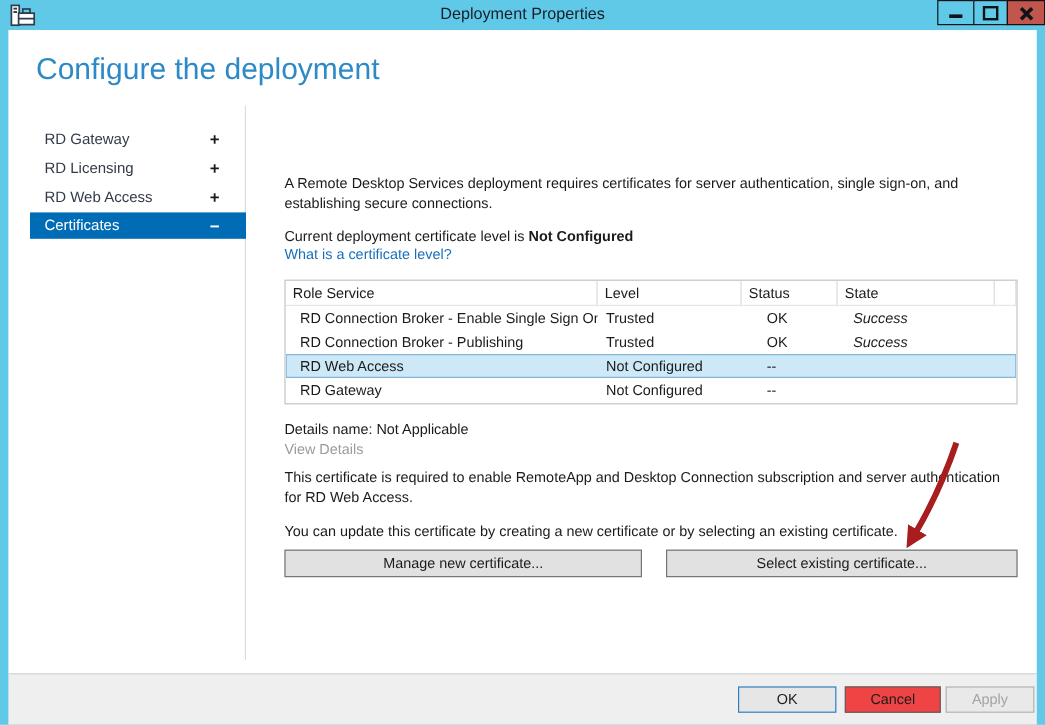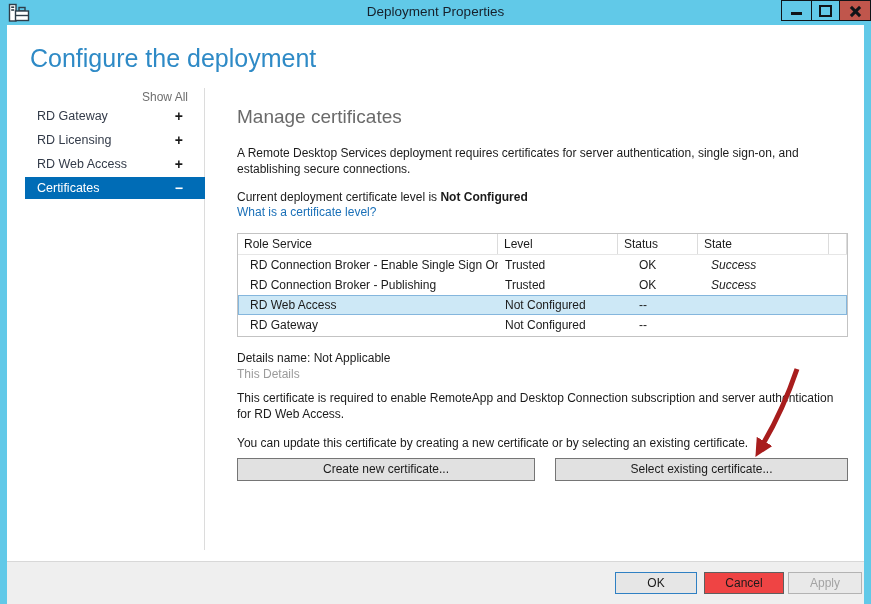--- a/index.html
+++ b/index.html
@@ -107,21 +107,20 @@
       <span class="max-glyph"></span>
     </div>
     <div class="tb-btn tb-close">
       <span class="x-glyph"></span>
     </div>
   </div>
 
   <div class="content"></div>
 
   <div class="page-title">Configure the deployment</div>
-  <div class="showall">Show All</div>
   <div class="vdivider"></div>
 
   <div class="nav">
     <div class="nav-item">
       <span class="nav-label">RD Gateway</span>
       <span class="nav-exp">+</span>
     </div>
     <div class="nav-item">
       <span class="nav-label">RD Licensing</span>
       <span class="nav-exp">+</span>
@@ -129,21 +128,20 @@
     <div class="nav-item">
       <span class="nav-label">RD Web Access</span>
       <span class="nav-exp">+</span>
     </div>
     <div class="nav-item selected">
       <span class="nav-label">Certificates</span>
       <span class="nav-exp">−</span>
     </div>
   </div>
 
-  <div class="main-heading">Manage certificates</div>
   <div class="para intro">A Remote Desktop Services deployment requires certificates for server authentication, single sign-on, and establishing secure connections.</div>
   <div class="level-line"><span>Current deployment certificate level is </span><b>Not Configured</b></div>
   <div class="cert-link">What is a certificate level?</div>
 
   <div class="ctable">
     <div class="thead">
       <div class="thcell">Role Service</div>
       <div class="thcell">Level</div>
       <div class="thcell">Status</div>
       <div class="thcell">State</div>
@@ -173,25 +171,25 @@
     <div class="trow">
       <div class="tcell c-role">RD Gateway</div>
       <div class="tcell c-level">Not Configured</div>
       <div class="tcell c-status">--</div>
       <div class="tcell c-state"></div>
       <div class="tcell"></div>
     </div>
   </div>
 
   <div class="subject">Details name: Not Applicable</div>
-  <div class="viewdetails">This Details</div>
+  <div class="viewdetails">View Details</div>
   <div class="para desc">This certificate is required to enable RemoteApp and Desktop Connection subscription and server authentication for RD Web Access.</div>
   <div class="para hint">You can update this certificate by creating a new certificate or by selecting an existing certificate.</div>
 
-  <div class="certbtn create">Create new certificate...</div>
+  <div class="certbtn create">Manage new certificate...</div>
   <div class="certbtn select">Select existing certificate...</div>
 
   <svg class="arrow-layer" viewBox="0 0 871 604">
     <defs>
       <marker id="ah" viewBox="0 0 6 6" refX="1" refY="3" markerWidth="3.6" markerHeight="3.6" orient="auto">
         <path d="M0,0 L6,3 L0,6 Z" fill="#a81d1d"></path>
       </marker>
     </defs>
     <path d="M797 369 Q 783 410 763 444" fill="none" stroke="#a81d1d" stroke-width="5" marker-end="url(#ah)"></path>
   </svg>

